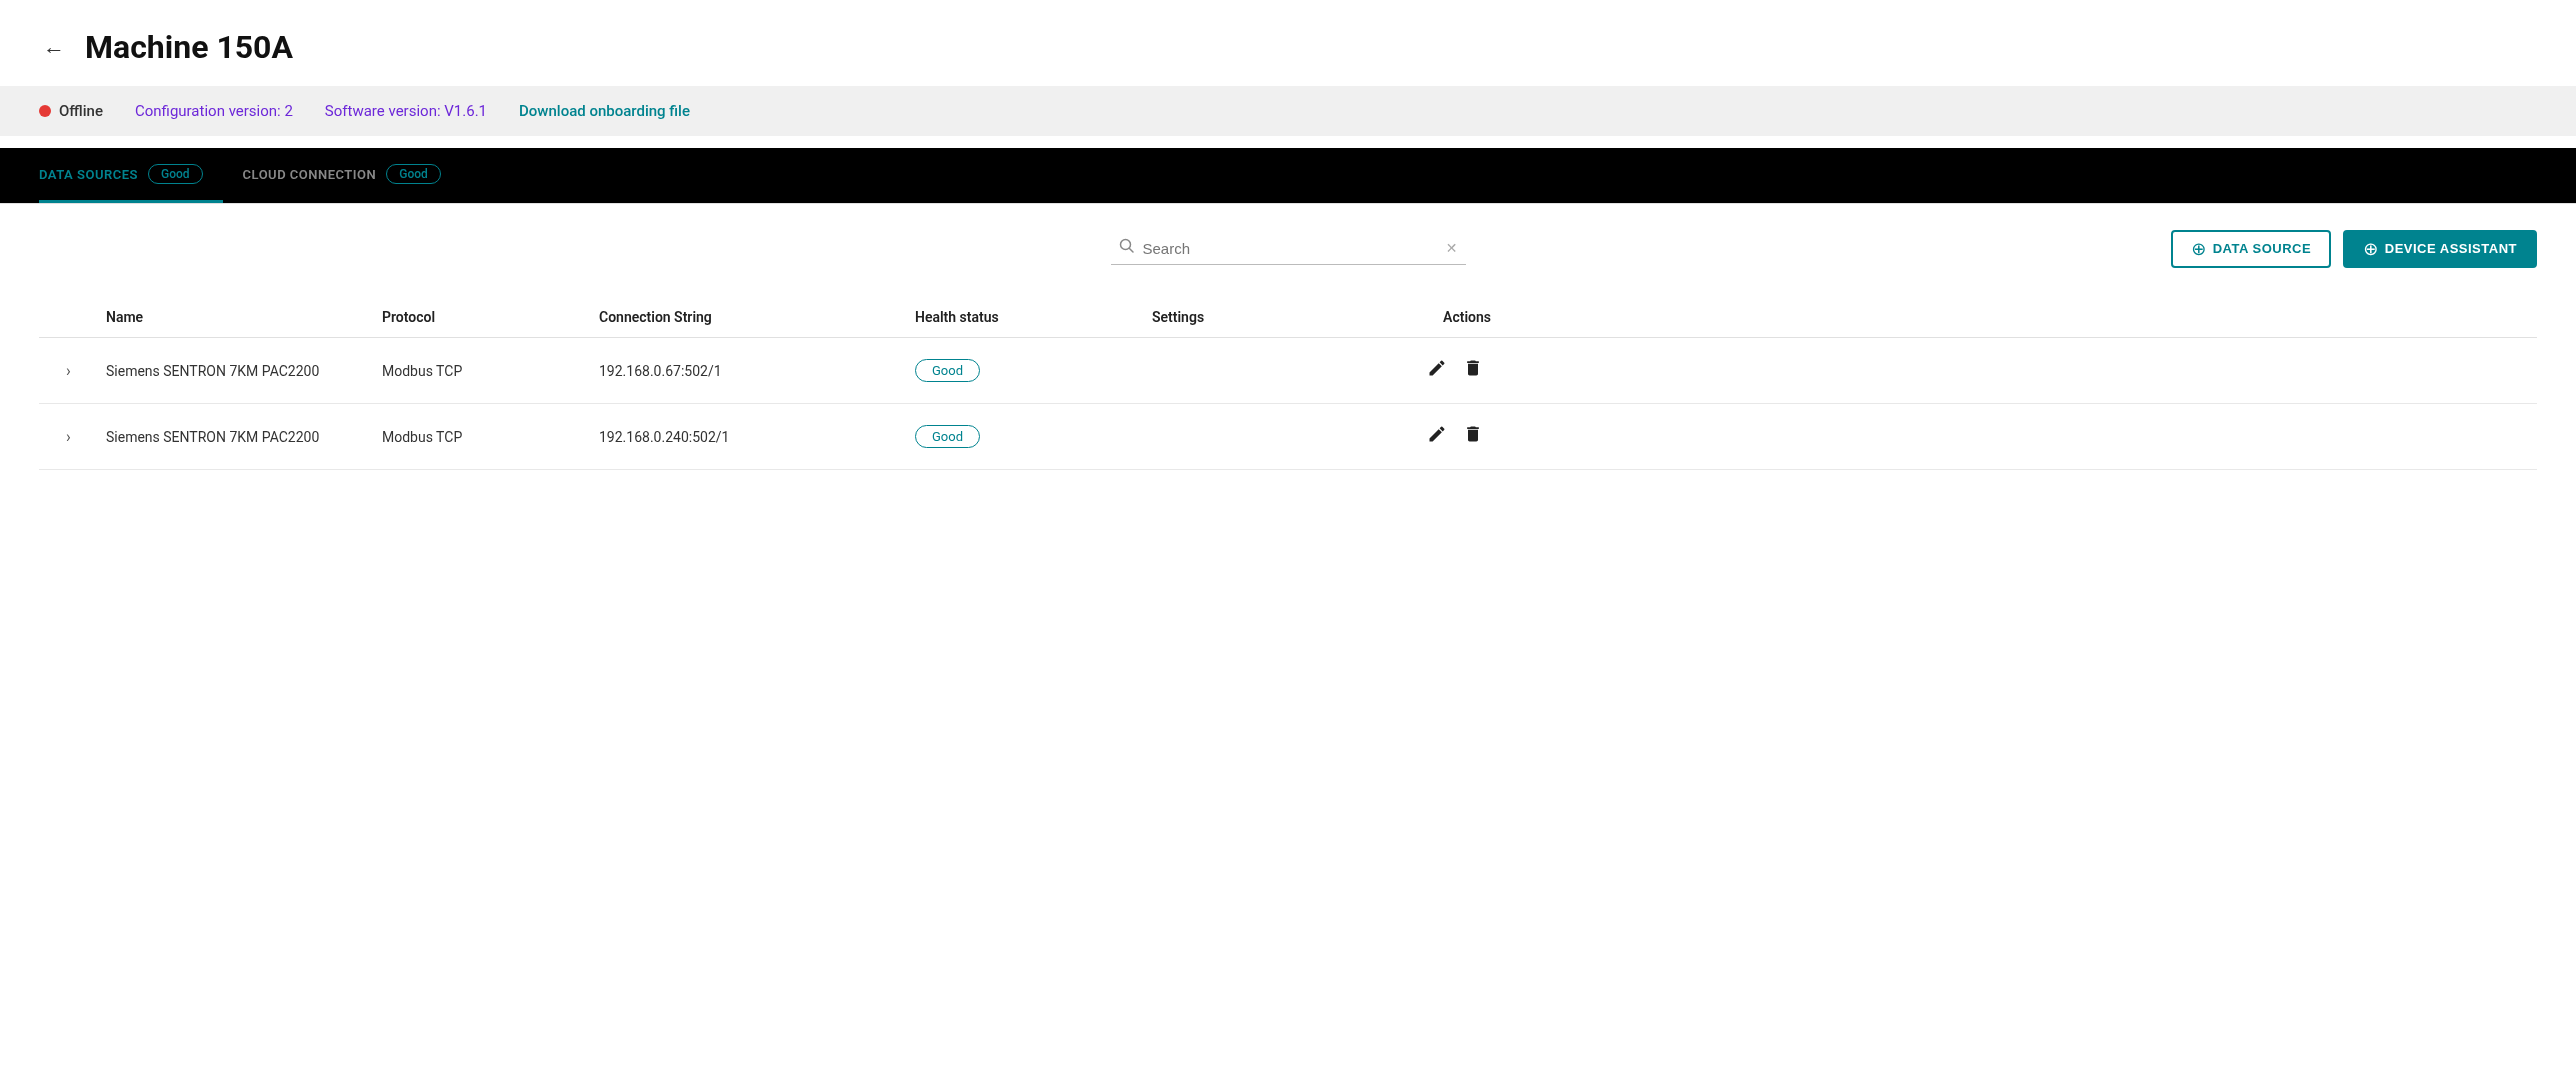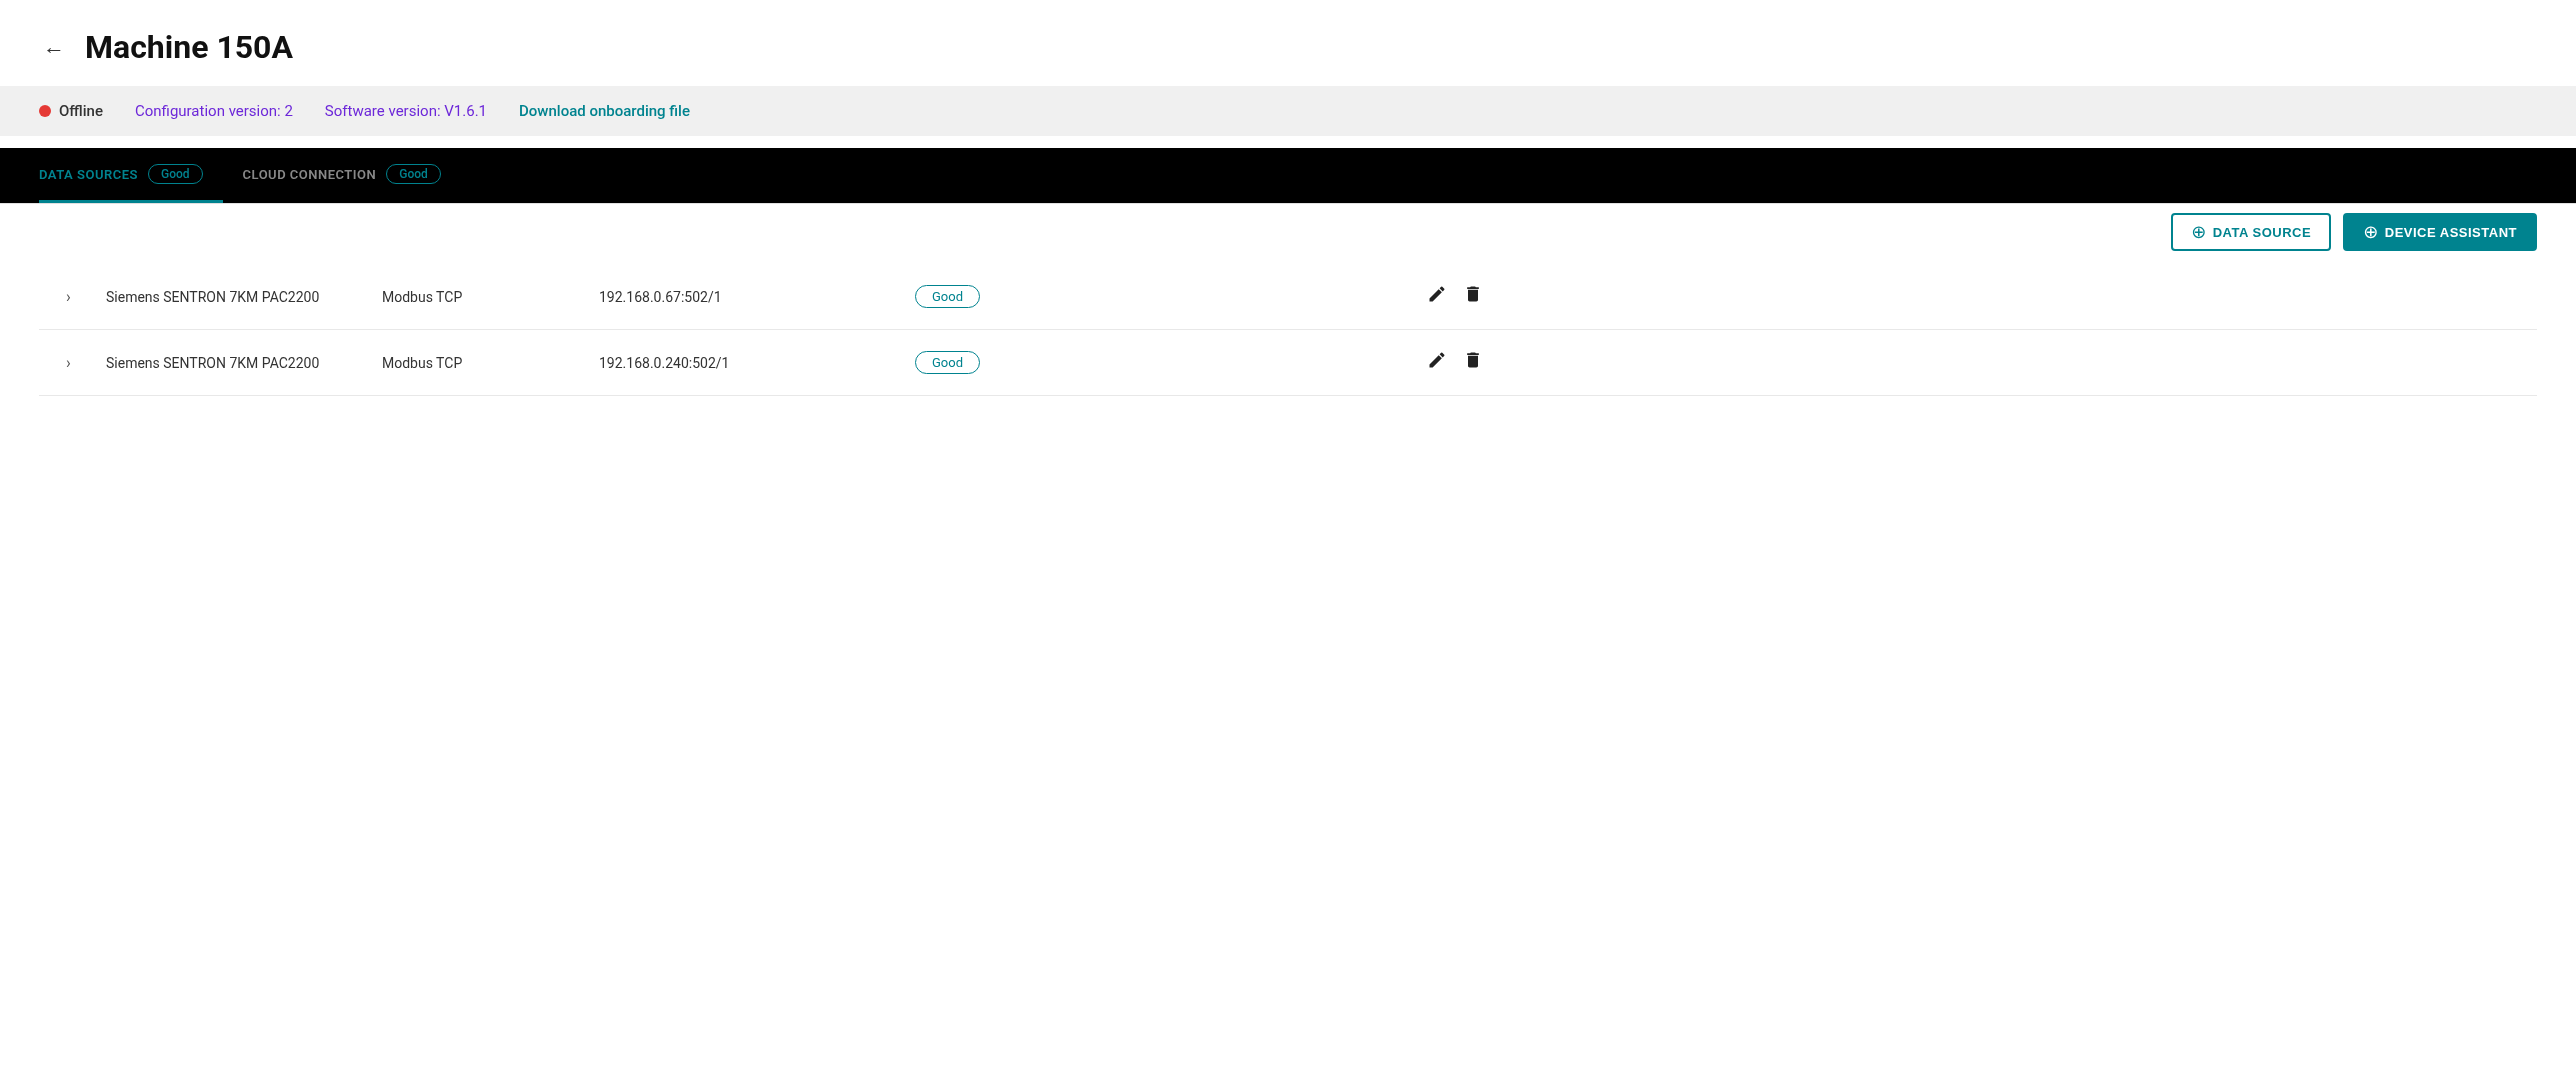--- a/index.html
+++ b/index.html
@@ -317,35 +317,54 @@
     </div>
     <div class="tab">
       <span>CLOUD CONNECTION</span>
       <span class="tab-badge">Good</span>
     </div>
   </div>
 
   <div class="content-area">
 
     <div class="toolbar">
+      <div class="search-container">
+        <span class="search-icon">
+          <svg width="16" height="16" viewBox="0 0 16 16" fill="none">
+            <circle cx="6.5" cy="6.5" r="5" stroke="#888" stroke-width="1.5"></circle>
+            <line x1="10.5" y1="10.5" x2="14" y2="14" stroke="#888" stroke-width="1.5" stroke-linecap="round"></line>
+          </svg>
+        </span>
+        <input class="search-input" type="text" placeholder="Search" style="">
+        <span class="search-clear">✕</span>
+      </div>
 
       <div class="action-buttons">
         <button class="btn-outline">
           <span class="btn-icon">⊕</span>
           <span>DATA SOURCE</span>
         </button>
         <button class="btn-solid">
           <span class="btn-icon">⊕</span>
           <span>DEVICE ASSISTANT</span>
         </button>
       </div>
     </div>
 
     <div class="table-container">
 
+      <div class="table-header">
+        <div class="table-header-cell"></div>
+        <div class="table-header-cell">Name</div>
+        <div class="table-header-cell">Protocol</div>
+        <div class="table-header-cell">Connection String</div>
+        <div class="table-header-cell">Health status</div>
+        <div class="table-header-cell">Settings</div>
+        <div class="table-header-cell" style="text-align:right; padding-right: 8px;">Actions</div>
+      </div>
 
       <div class="table-row">
         <div class="table-cell">
           <span class="expand-chevron">›</span>
         </div>
         <div class="table-cell">Siemens SENTRON 7KM PAC2200</div>
         <div class="table-cell">Modbus TCP</div>
         <div class="table-cell">192.168.0.67:502/1</div>
         <div class="table-cell">
           <span class="health-badge">Good</span>

